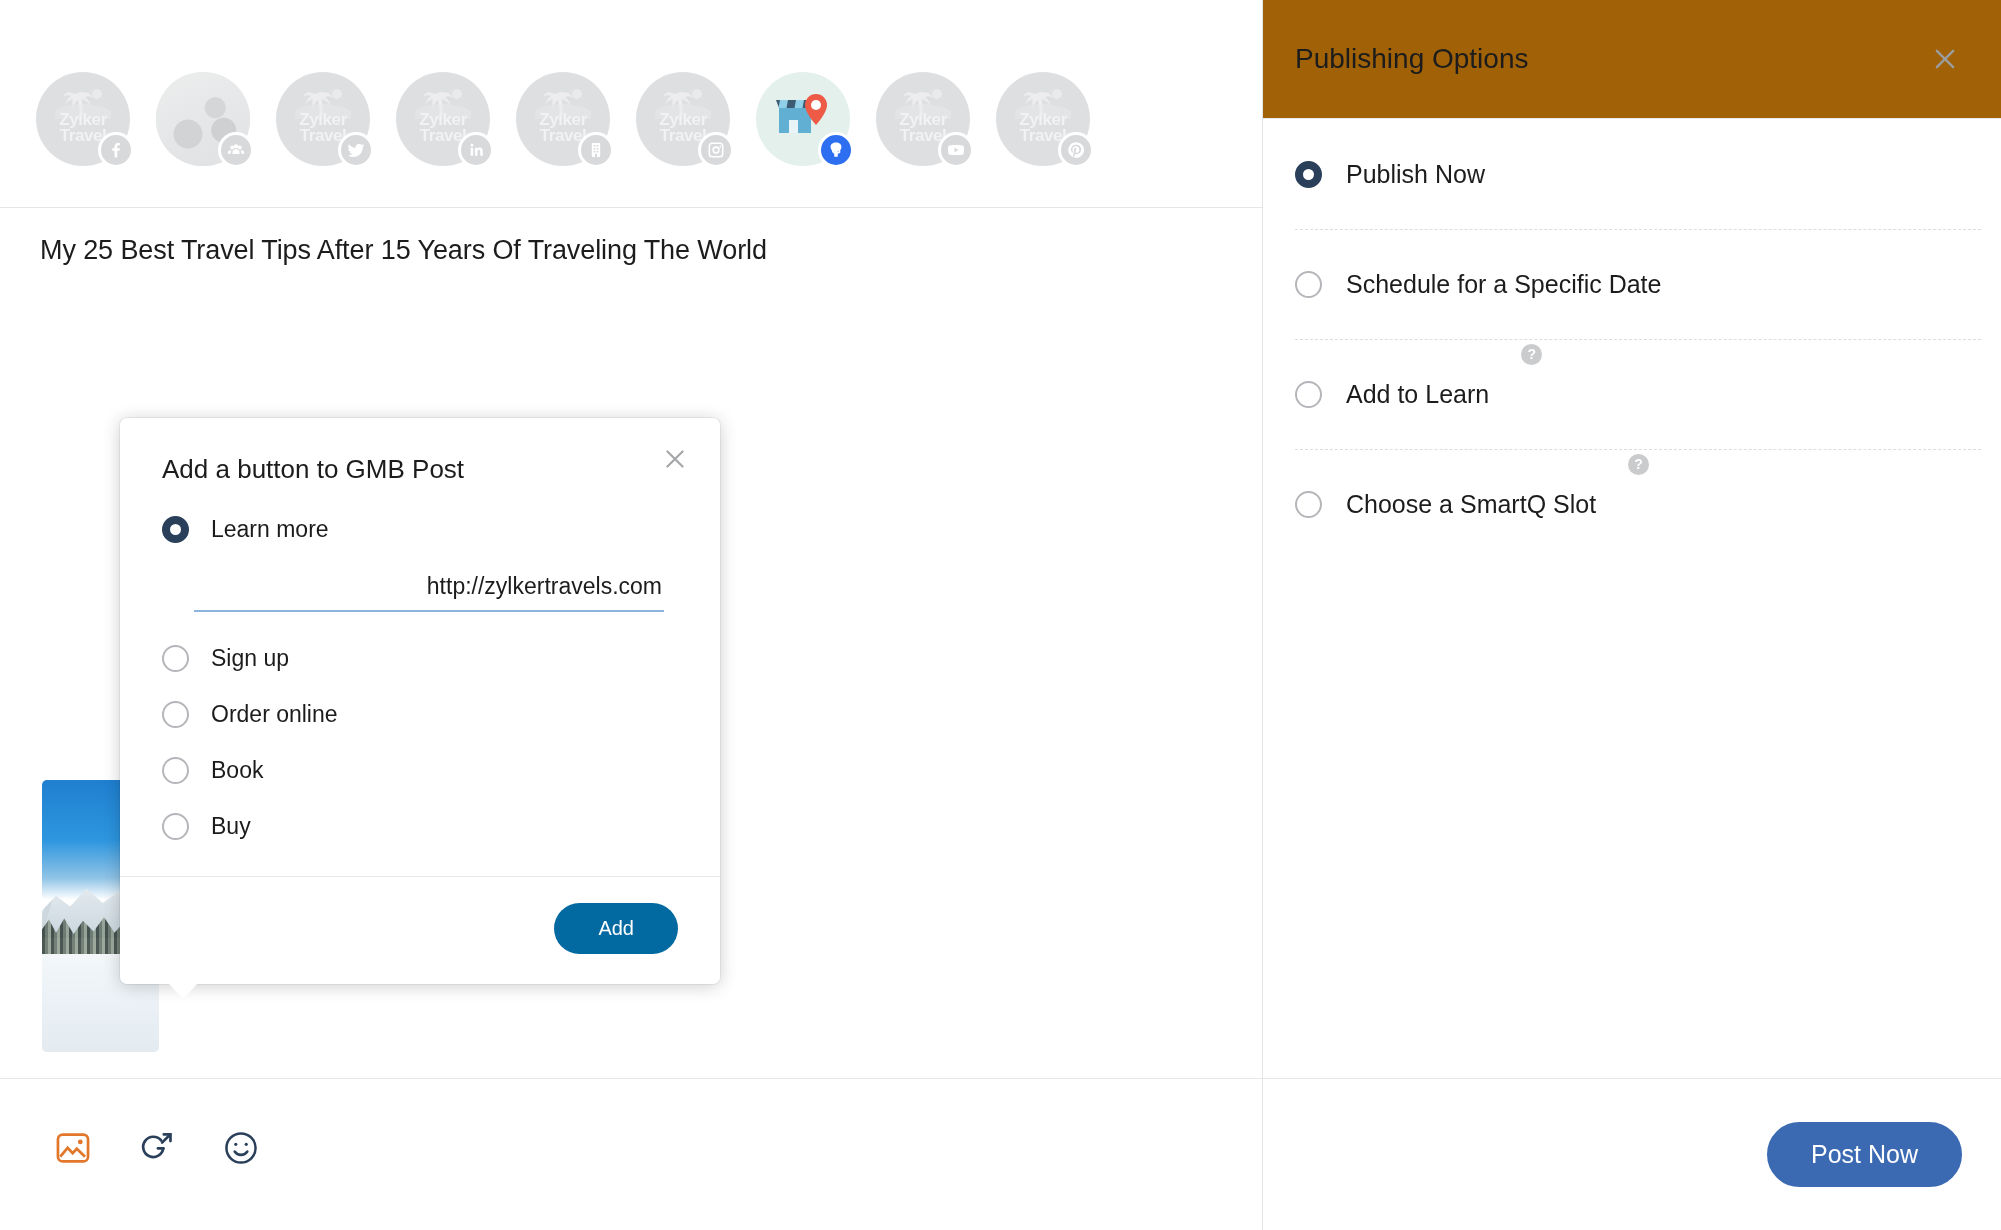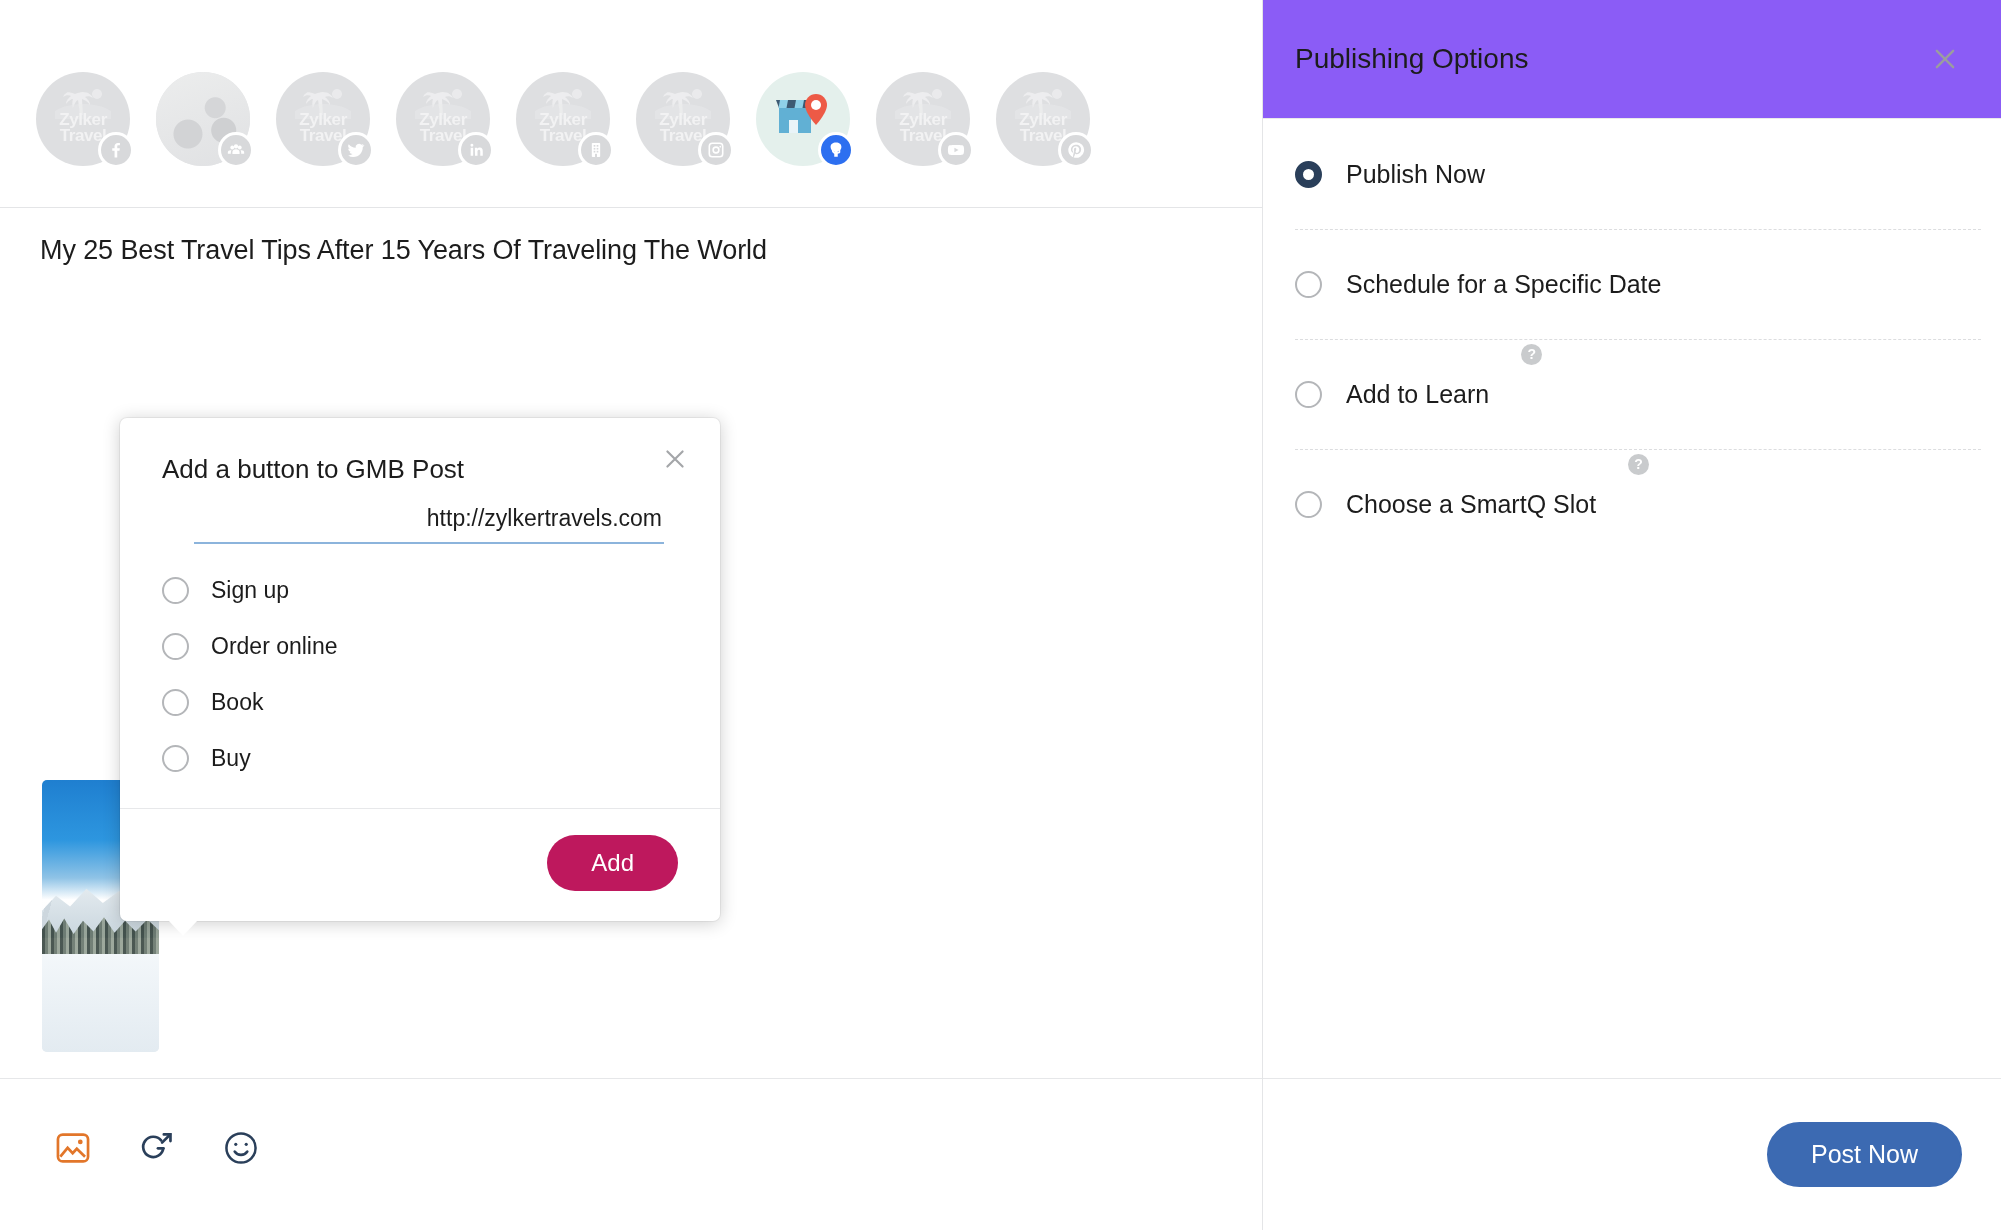--- a/index.html
+++ b/index.html
@@ -155,31 +155,31 @@
   }
 
   .popover-footer {
     margin-top:22px; border-top:1px solid #e7e8ea;
     padding:26px 42px 30px 42px; display:flex; justify-content:flex-end;
   }
   .btn {
     border:none; cursor:pointer; font-family:"Liberation Sans", sans-serif;
   }
   .btn-add {
-    background:#be185d; color:#fff; font-size:24px;
+    background:#0369a1; color:#fff; font-size:20px;
     padding:14px 44px; border-radius:30px;
   }
 
   
   .right-panel {
     position:absolute; right:0; top:0; width:739px; height:1230px;
     background:#fff; border-left:1px solid #e4e5e7;
   }
   .panel-head {
-    position:relative; height:119px; background:#8b5cf6;
+    position:relative; height:119px; background:#a16207;
     border-bottom:1px solid #eaeaea;
     display:flex; align-items:center;
   }
   .panel-title { font-size:28px; color:#1c1c1c; margin-left:32px; font-weight:400; }
   .panel-close {
     position:absolute; right:36px; top:50%; transform:translateY(-50%);
     width:40px; height:40px; display:flex; align-items:center; justify-content:center;
     cursor:pointer;
   }
   .panel-close svg { width:28px; height:28px; stroke:#9b9d9f; stroke-width:2; }
@@ -409,20 +409,24 @@
 
     <div class="popover">
       <div class="popover-close">
         <svg viewBox="0 0 24 24" fill="none" stroke-linecap="round">
             <path d="M5 5l14 14M19 5L5 19"></path>
           </svg>
       </div>
       <div class="popover-body">
         <div class="popover-title">Add a button to GMB Post</div>
         <div id="popover-options">
+            <div class="radio-row">
+              <span class="radio checked"></span>
+              <span class="radio-label">Learn more</span>
+            </div>
             <div class="url-field"><input class="url-input" type="text" value="http://zylkertravels.com" style=""></div>
             <div class="radio-row">
               <span class="radio "></span>
               <span class="radio-label">Sign up</span>
             </div>
             <div class="radio-row">
               <span class="radio "></span>
               <span class="radio-label">Order online</span>
             </div>
             <div class="radio-row">

